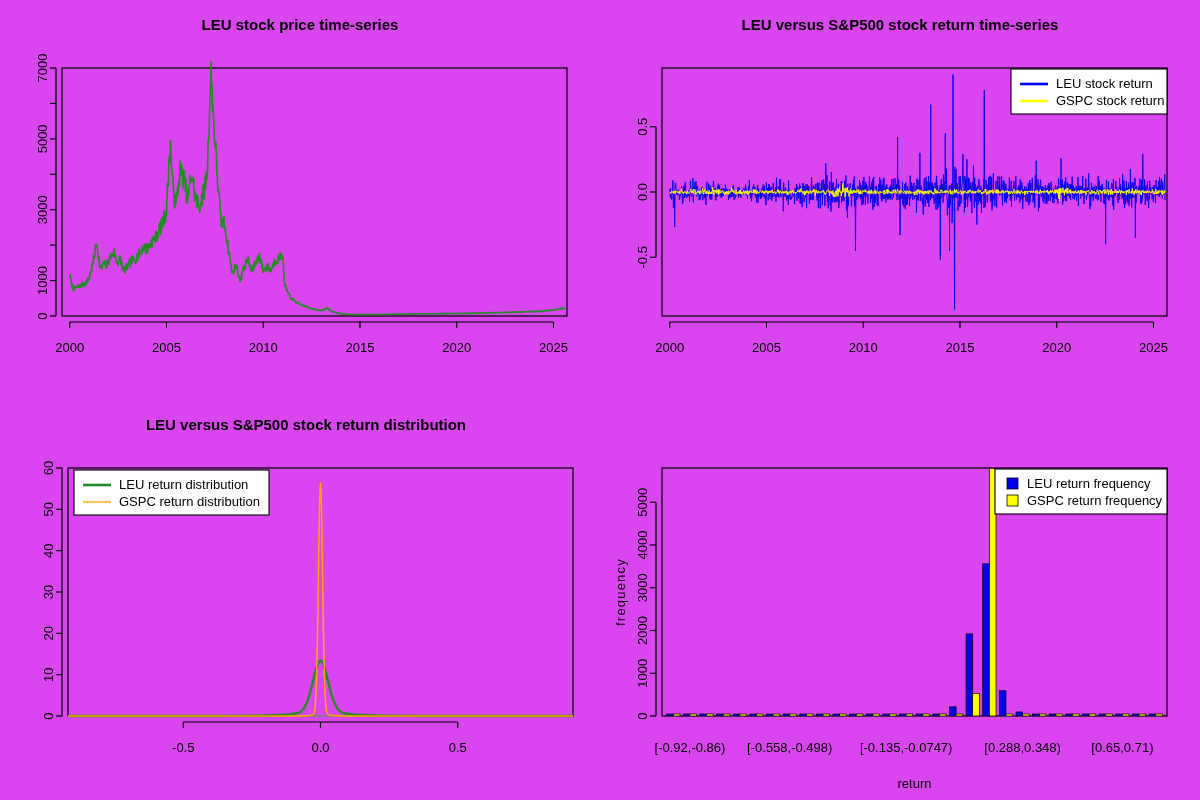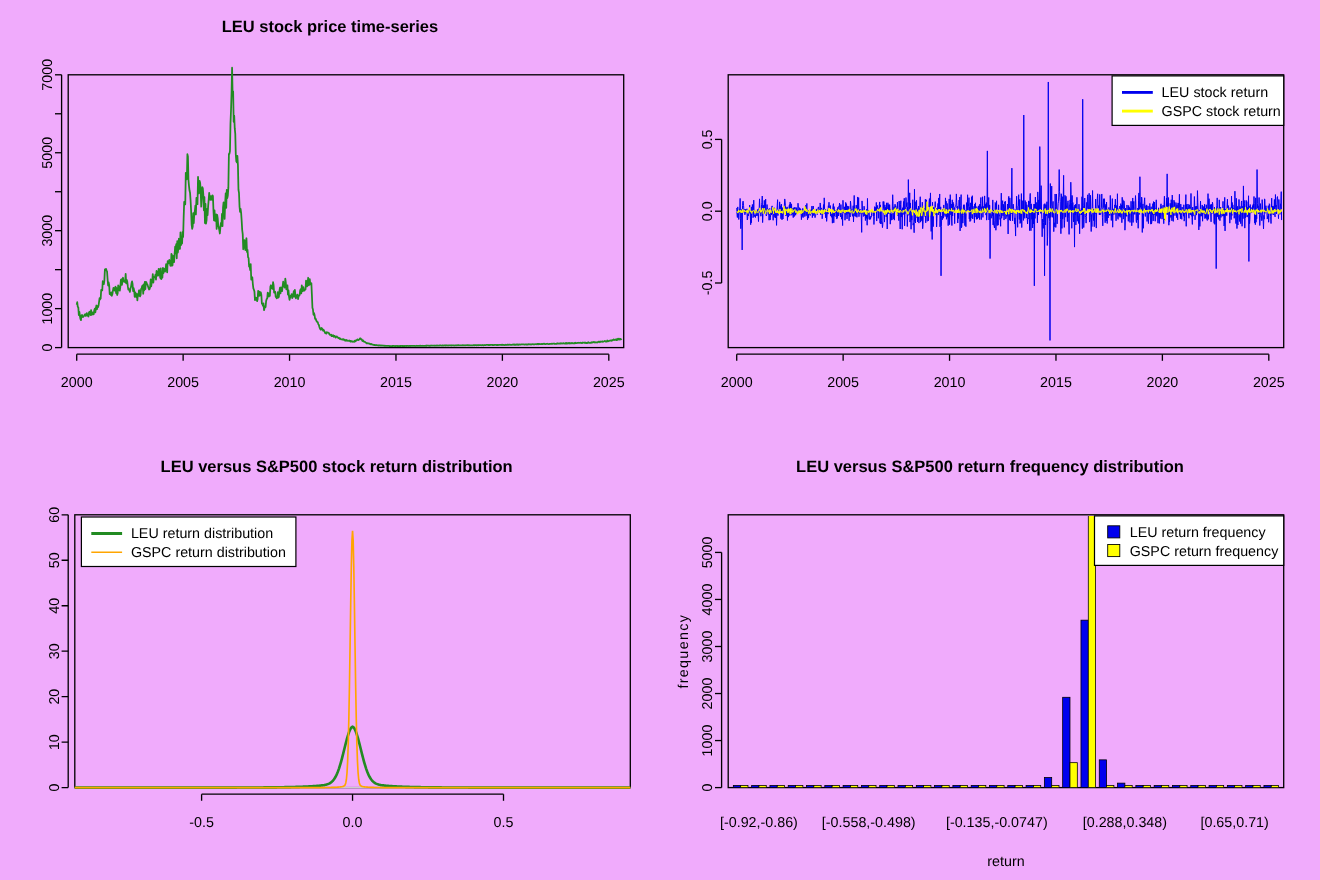--- a/index.html
+++ b/index.html
@@ -11,21 +11,21 @@
     width: 1200px;
     height: 800px;
     font-family: "Liberation Sans", sans-serif;
     color: #000000;
     overflow: hidden;
   }
   #page {
     position: relative;
     width: 1200px;
     height: 800px;
-    background: #f0abfc;
+    background: #d946ef;
   }
   .panel {
     position: absolute;
     width: 600px;
     height: 400px;
   }
   #panel-tl { left: 0;   top: 0;   }
   #panel-tr { left: 600px; top: 0; }
   #panel-bl { left: 6px;   top: 400px; }
   #panel-br { left: 600px; top: 400px; }
@@ -90,20 +90,21 @@
         <text x="359.969348659004" y="342" class="tick-lbl" text-anchor="middle" dominant-baseline="hanging">2015</text>
         <line x1="456.7126436781606" y1="322" x2="456.7126436781606" y2="328" stroke="#000" stroke-width="1.2"></line>
         <text x="456.7126436781606" y="342" class="tick-lbl" text-anchor="middle" dominant-baseline="hanging">2020</text>
         <line x1="553.4559386973172" y1="322" x2="553.4559386973172" y2="328" stroke="#000" stroke-width="1.2"></line>
         <text x="553.4559386973172" y="342" class="tick-lbl" text-anchor="middle" dominant-baseline="hanging">2025</text>
         <polyline points="69.74,277.07 70.22,274.76 70.71,278.99 71.19,279.42 71.67,286.56 72.16,283.50 72.64,287.29 73.13,289.97 73.61,291.05 74.09,286.57 74.58,286.34 75.06,288.13 75.54,288.24 76.03,287.55 76.51,287.03 77.00,285.95 77.48,285.69 77.96,287.24 78.45,286.72 78.93,284.58 79.41,286.82 79.90,285.98 80.38,287.75 80.86,284.12 81.35,283.43 81.83,285.70 82.32,286.44 82.80,281.93 83.28,286.33 83.77,284.32 84.25,284.09 84.73,285.78 85.22,285.54 85.70,282.10 86.19,280.60 86.67,283.98 87.15,280.30 87.64,277.72 88.12,281.13 88.60,278.50 89.09,279.39 89.57,277.75 90.06,274.46 90.54,271.04 91.02,272.12 91.51,271.45 91.99,263.62 92.47,263.71 92.96,263.95 93.44,255.49 93.93,257.70 94.41,258.23 94.89,254.90 95.38,244.82 95.86,245.88 96.34,244.35 96.83,245.71 97.31,246.64 97.80,253.70 98.28,259.57 98.76,256.74 99.25,259.03 99.73,267.40 100.21,266.75 100.70,268.05 101.18,265.81 101.66,268.87 102.15,267.54 102.63,264.51 103.12,261.76 103.60,263.53 104.08,264.08 104.57,261.76 105.05,260.64 105.53,266.51 106.02,262.02 106.50,268.20 106.99,266.49 107.47,259.37 107.95,260.27 108.44,263.80 108.92,264.20 109.40,260.79 109.89,254.40 110.37,253.85 110.86,258.99 111.34,255.50 111.82,252.50 112.31,255.57 112.79,256.05 113.27,255.38 113.76,256.51 114.24,248.96 114.73,257.68 115.21,254.43 115.69,255.92 116.18,260.12 116.66,263.36 117.14,262.64 117.63,263.76 118.11,265.37 118.59,262.15 119.08,260.82 119.56,257.52 120.05,255.83 120.53,258.16 121.01,264.61 121.50,261.91 121.98,264.25 122.46,269.97 122.95,265.83 123.43,266.67 123.92,270.17 124.40,267.37 124.88,273.08 125.37,267.09 125.85,269.04 126.33,263.95 126.82,264.07 127.30,269.46 127.79,268.24 128.27,262.72 128.75,262.28 129.24,260.01 129.72,259.53 130.20,267.11 130.69,258.64 131.17,263.87 131.66,256.22 132.14,262.91 132.62,256.17 133.11,256.75 133.59,258.25 134.07,258.80 134.56,260.38 135.04,261.92 135.52,263.22 136.01,262.82 136.49,261.00 136.98,254.08 137.46,260.32 137.94,256.88 138.43,254.98 138.91,249.10 139.39,256.94 139.88,252.18 140.36,251.80 140.85,252.01 141.33,249.67 141.81,254.23 142.30,246.30 142.78,250.54 143.26,247.24 143.75,250.67 144.23,244.38 144.72,244.73 145.20,248.77 145.68,252.74 146.17,243.97 146.65,253.77 147.13,248.41 147.62,252.50 148.10,243.61 148.59,248.23 149.07,244.19 149.55,245.42 150.04,246.90 150.52,245.14 151.00,240.03 151.49,244.35 151.97,247.59 152.45,237.31 152.94,239.74 153.42,238.80 153.91,236.23 154.39,238.79 154.87,241.55 155.36,241.72 155.84,230.70 156.32,231.87 156.81,241.38 157.29,236.33 157.78,232.66 158.26,238.25 158.74,230.62 159.23,224.10 159.71,230.27 160.19,222.05 160.68,234.84 161.16,219.10 161.65,229.57 162.13,225.85 162.61,217.05 163.10,226.16 163.58,226.26 164.06,211.21 164.55,222.92 165.03,217.92 165.52,221.41 166.00,210.75 166.48,215.49 166.97,197.53 167.45,183.52 167.93,185.23 168.42,185.73 168.90,157.11 169.39,159.15 169.87,162.95 170.35,140.20 170.84,142.27 171.32,163.42 171.80,168.96 172.29,173.22 172.77,175.29 173.25,181.99 173.74,191.53 174.22,204.11 174.71,207.99 175.19,206.22 175.67,193.83 176.16,202.84 176.64,194.09 177.12,192.07 177.61,186.86 178.09,195.00 178.58,179.82 179.06,185.54 179.54,185.64 180.03,160.69 180.51,170.28 180.99,175.74 181.48,164.47 181.96,166.40 182.45,173.61 182.93,187.86 183.41,179.09 183.90,170.03 184.38,171.24 184.86,177.16 185.35,191.16 185.83,179.12 186.32,202.73 186.80,185.26 187.28,203.30 187.77,200.31 188.25,189.79 188.73,195.55 189.22,187.15 189.70,181.69 190.18,175.28 190.67,180.00 191.15,181.71 191.64,178.34 192.12,178.63 192.60,181.71 193.09,177.60 193.57,178.26 194.05,191.09 194.54,200.42 195.02,191.19 195.51,200.75 195.99,196.81 196.47,194.89 196.96,208.06 197.44,195.25 197.92,198.48 198.41,205.07 198.89,206.83 199.38,209.21 199.86,212.27 200.34,206.72 200.83,202.57 201.31,205.32 201.79,194.53 202.28,205.61 202.76,188.39 203.25,183.90 203.73,186.95 204.21,198.99 204.70,184.08 205.18,175.80 205.66,189.00 206.15,172.52 206.63,180.07 207.11,177.85 207.60,170.59 208.08,139.91 208.57,139.80 209.05,137.33 209.53,112.57 210.02,100.07 210.50,84.68 210.98,61.50 211.47,85.95 211.95,83.17 212.44,110.68 212.92,105.19 213.40,116.55 213.89,121.76 214.37,140.94 214.85,146.74 215.34,147.68 215.82,141.75 216.31,150.37 216.79,172.49 217.27,175.39 217.76,187.81 218.24,192.61 218.72,189.98 219.21,193.52 219.69,200.50 220.18,209.09 220.66,212.77 221.14,226.62 221.63,218.23 222.11,218.22 222.59,224.25 223.08,227.28 223.56,219.36 224.05,216.59 224.53,228.98 225.01,227.20 225.50,233.86 225.98,234.50 226.46,242.45 226.95,241.69 227.43,245.55 227.91,240.07 228.40,254.14 228.88,254.04 229.37,252.03 229.85,258.23 230.33,262.13 230.82,263.32 231.30,264.93 231.78,272.81 232.27,272.57 232.75,270.70 233.24,271.11 233.72,273.82 234.20,272.03 234.69,264.42 235.17,264.91 235.65,268.90 236.14,265.35 236.62,268.50 237.11,265.84 237.59,268.03 238.07,276.15 238.56,276.27 239.04,278.01 239.52,275.73 240.01,282.01 240.49,280.19 240.98,278.31 241.46,279.05 241.94,273.55 242.43,271.82 242.91,271.49 243.39,266.00 243.88,269.05 244.36,269.57 244.84,266.45 245.33,268.96 245.81,260.52 246.30,259.31 246.78,261.74 247.26,262.24 247.75,262.63 248.23,256.58 248.71,259.08 249.20,266.10 249.68,265.61 250.17,265.24 250.65,269.88 251.13,270.28 251.62,271.22 252.10,270.51 252.58,265.58 253.07,270.56 253.55,269.55 254.04,264.54 254.52,261.38 255.00,266.73 255.49,261.32 255.97,262.09 256.45,264.69 256.94,260.40 257.42,256.12 257.91,259.95 258.39,260.53 258.87,261.43 259.36,253.33 259.84,257.00 260.32,263.08 260.81,260.19 261.29,259.38 261.77,267.82 262.26,264.01 262.74,269.62 263.23,272.57 263.71,270.81 264.19,269.00 264.68,268.86 265.16,267.32 265.64,271.07 266.13,269.95 266.61,267.95 267.10,264.63 267.58,269.64 268.06,263.50 268.55,268.18 269.03,271.34 269.51,268.57 270.00,269.66 270.48,267.89 270.97,271.89 271.45,268.97 271.93,268.83 272.42,268.15 272.90,264.00 273.38,262.87 273.87,266.78 274.35,259.42 274.84,264.94 275.32,264.05 275.80,261.12 276.29,264.35 276.77,264.09 277.25,263.16 277.74,263.14 278.22,255.14 278.70,256.27 279.19,260.39 279.67,256.64 280.16,252.50 280.64,259.41 281.12,258.88 281.61,253.76 282.09,258.56 282.57,258.20 283.06,257.42 283.54,268.10 284.03,279.81 284.51,281.44 284.99,286.15 285.48,284.65 285.96,286.33 286.44,289.95 286.93,289.57 287.41,291.13 287.90,292.10 288.38,292.78 288.86,292.89 289.35,294.64 289.83,295.19 290.31,296.97 290.80,298.58 291.28,299.43 291.77,299.76 292.25,298.16 292.73,298.58 293.22,299.43 293.70,300.46 294.18,299.74 294.67,300.94 295.15,301.71 295.64,302.76 296.12,302.39 296.60,303.33 297.09,302.00 297.57,302.34 298.05,302.28 298.54,302.57 299.02,302.83 299.50,304.00 299.99,304.50 300.47,304.48 300.96,304.17 301.44,305.60 301.92,304.84 302.41,305.55 302.89,304.69 303.37,306.12 303.86,305.37 304.30,305.33 304.75,306.36 305.20,306.93 305.64,306.12 306.09,305.75 306.54,306.38 306.98,306.60 307.43,307.18 307.88,307.36 308.32,307.20 308.77,308.04 309.22,307.75 309.66,308.14 310.11,308.49 310.56,308.52 311.00,308.53 311.45,308.75 311.90,308.23 312.34,309.01 312.79,308.93 313.23,308.75 313.68,309.65 314.13,309.18 314.57,309.83 315.02,309.04 315.47,309.32 315.91,309.80 316.36,309.98 316.81,309.82 317.25,309.62 317.70,309.54 318.15,310.24 318.59,309.89 319.04,310.67 319.49,310.12 319.93,310.26 320.38,310.31 320.83,310.80 321.27,310.67 321.72,310.39 322.17,310.67 322.61,309.62 323.06,310.23 323.50,309.48 323.95,309.63 324.40,309.23 324.84,308.52 325.29,308.68 325.74,309.14 326.18,308.66 326.63,308.68 327.08,307.75 327.52,307.53 327.97,307.90 328.42,308.58 328.86,308.54 329.31,309.78 329.76,310.13 330.20,309.58 330.65,310.59 331.10,310.62 331.54,310.72 331.99,310.95 332.43,311.35 332.88,311.57 333.34,312.20 333.79,311.96 334.25,312.18 334.70,312.11 335.16,312.21 335.61,312.43 336.07,312.40 336.52,312.90 336.98,312.99 337.43,312.71 337.89,312.76 338.34,313.25 338.80,313.21 339.25,313.47 339.71,313.45 340.17,313.77 340.62,313.54 341.08,313.68 341.54,313.75 342.00,313.93 342.46,313.69 342.92,313.88 343.38,314.04 343.85,313.98 344.31,314.14 344.77,313.89 345.23,314.14 345.69,313.95 346.15,314.22 346.61,314.09 347.07,314.02 347.53,314.19 347.99,314.11 348.45,314.15 348.91,314.32 349.37,314.35 349.83,314.27 350.30,314.39 350.76,314.45 351.22,314.49 351.68,314.54 352.14,314.53 352.60,314.40 353.06,314.37 353.52,314.50 353.98,314.60 354.44,314.51 354.90,314.59 355.36,314.56 355.82,314.61 356.28,314.57 356.74,314.44 357.21,314.61 357.67,314.51 358.13,314.43 358.59,314.56 359.05,314.60 359.51,314.46 359.97,314.70 360.43,314.53 360.89,314.54 361.35,314.61 361.81,314.53 362.27,314.61 362.73,314.57 363.19,314.63 363.65,314.49 364.12,314.60 364.58,314.42 365.04,314.54 365.50,314.61 365.96,314.42 366.42,314.41 366.88,314.63 367.34,314.58 367.80,314.49 368.26,314.59 368.72,314.52 369.18,314.39 369.64,314.60 370.10,314.46 370.57,314.52 371.03,314.40 371.49,314.58 371.95,314.55 372.41,314.40 372.87,314.59 373.33,314.34 373.79,314.52 374.25,314.54 374.71,314.41 375.17,314.40 375.63,314.53 376.09,314.54 376.55,314.43 377.01,314.49 377.48,314.55 377.94,314.46 378.40,314.32 378.86,314.39 379.32,314.51 379.78,314.47 380.24,314.52 380.70,314.47 381.16,314.45 381.62,314.29 382.08,314.33 382.54,314.27 383.00,314.48 383.46,314.44 383.92,314.31 384.39,314.47 384.85,314.44 385.31,314.43 385.77,314.45 386.23,314.34 386.69,314.35 387.15,314.28 387.61,314.43 388.07,314.16 388.53,314.14 388.99,314.25 389.45,314.26 389.91,314.33 390.37,314.37 390.84,314.22 391.30,314.35 391.76,314.18 392.22,314.09 392.68,314.31 393.14,314.23 393.60,314.29 394.06,314.22 394.52,314.15 394.98,314.34 395.44,314.11 395.90,314.11 396.36,314.33 396.82,314.22 397.28,314.03 397.75,314.15 398.21,314.16 398.67,314.10 399.13,314.28 399.59,314.09 400.05,314.05 400.51,314.02 400.97,314.12 401.43,314.23 401.89,314.06 402.35,313.97 402.81,314.21 403.27,314.14 403.73,314.03 404.19,314.04 404.66,314.20 405.12,314.01 405.58,314.19 406.04,313.92 406.50,314.18 406.96,314.08 407.42,314.08 407.88,314.14 408.34,314.00 408.80,314.06 409.26,313.93 409.72,314.03 410.18,314.19 410.64,313.98 411.11,314.03 411.57,314.08 412.03,314.14 412.49,313.91 412.95,314.12 413.41,314.14 413.87,313.95 414.33,314.11 414.79,313.95 415.25,314.13 415.71,313.87 416.17,314.06 416.63,313.86 417.09,313.80 417.55,314.07 418.02,313.96 418.48,314.03 418.94,313.98 419.40,313.90 419.86,313.89 420.32,313.95 420.78,313.78 421.24,313.99 421.70,313.96 422.16,313.99 422.62,313.84 423.08,313.96 423.54,313.94 424.00,313.87 424.46,313.75 424.93,313.75 425.39,313.95 425.85,313.96 426.31,313.76 426.77,313.92 427.23,313.89 427.69,313.92 428.15,313.93 428.61,314.04 429.07,314.02 429.53,313.88 429.99,313.87 430.45,313.78 430.91,313.95 431.38,313.80 431.84,313.91 432.30,313.72 432.76,313.80 433.22,313.96 433.68,313.83 434.14,313.68 434.60,314.00 435.06,313.72 435.52,313.73 435.98,313.68 436.44,313.79 436.90,313.68 437.36,313.87 437.82,313.81 438.29,313.70 438.75,313.64 439.21,313.96 439.67,313.95 440.13,313.69 440.59,313.64 441.05,313.66 441.51,313.66 441.97,313.59 442.43,313.55 442.89,313.58 443.35,313.55 443.81,313.54 444.27,313.84 444.73,313.59 445.20,313.77 445.66,313.52 446.12,313.52 446.58,313.60 447.04,313.49 447.50,313.64 447.96,313.58 448.42,313.71 448.88,313.75 449.34,313.51 449.80,313.46 450.26,313.49 450.72,313.50 451.18,313.58 451.65,313.80 452.11,313.55 452.57,313.62 453.03,313.76 453.49,313.46 453.95,313.49 454.41,313.48 454.87,313.42 455.33,313.48 455.79,313.63 456.25,313.32 456.71,313.33 457.17,313.64 457.63,313.45 458.09,313.68 458.56,313.68 459.02,313.63 459.48,313.39 459.94,313.68 460.40,313.62 460.86,313.52 461.32,313.32 461.78,313.29 462.24,313.51 462.70,313.51 463.16,313.36 463.62,313.35 464.08,313.45 464.54,313.53 465.00,313.46 465.47,313.55 465.93,313.20 466.39,313.39 466.85,313.15 467.31,313.54 467.77,313.11 468.23,313.47 468.69,313.53 469.15,313.18 469.61,313.44 470.07,313.18 470.53,313.42 470.99,313.04 471.45,313.44 471.92,313.06 472.38,313.29 472.84,313.31 473.30,313.25 473.76,313.10 474.22,313.03 474.68,313.15 475.14,313.07 475.60,313.10 476.06,313.15 476.52,313.19 476.98,313.25 477.44,312.99 477.90,313.11 478.36,313.34 478.83,313.00 479.29,313.16 479.75,313.31 480.21,312.80 480.67,312.95 481.13,313.07 481.59,312.93 482.05,312.97 482.51,313.18 482.97,313.18 483.43,313.04 483.89,312.80 484.35,312.93 484.81,313.12 485.27,312.86 485.74,313.02 486.20,312.97 486.66,312.94 487.12,312.84 487.58,312.74 488.04,313.06 488.50,312.58 488.96,312.61 489.42,312.95 489.88,312.65 490.34,312.66 490.80,312.94 491.26,312.80 491.72,312.93 492.19,312.90 492.65,312.59 493.11,312.80 493.57,312.77 494.03,312.50 494.49,312.66 494.95,312.45 495.41,312.82 495.87,312.78 496.33,312.79 496.79,312.51 497.25,312.66 497.71,312.49 498.17,312.72 498.63,312.84 499.10,312.82 499.56,312.62 500.02,312.69 500.48,312.53 500.94,312.60 501.40,312.47 501.86,312.61 502.32,312.53 502.78,312.29 503.24,312.38 503.70,312.53 504.16,312.41 504.62,312.53 505.08,312.55 505.54,312.63 506.01,312.65 506.47,312.05 506.93,312.12 507.39,312.43 507.85,312.49 508.31,312.28 508.77,312.33 509.23,311.95 509.69,312.48 510.15,312.40 510.61,312.05 511.07,312.06 511.53,312.33 511.99,312.17 512.46,311.98 512.92,312.26 513.38,312.35 513.84,312.41 514.30,311.79 514.76,312.42 515.22,311.83 515.68,312.29 516.14,311.99 516.60,312.16 517.06,311.96 517.52,311.70 517.98,312.24 518.44,311.93 518.90,312.12 519.37,312.06 519.83,311.63 520.29,311.79 520.75,312.20 521.21,312.24 521.67,312.10 522.13,311.67 522.59,312.05 523.05,311.61 523.51,311.88 523.97,311.93 524.43,311.87 524.89,311.75 525.35,311.65 525.81,311.78 526.28,311.52 526.74,311.77 527.20,311.68 527.66,311.66 528.12,311.50 528.58,311.75 529.04,312.02 529.50,311.63 529.96,311.35 530.42,311.51 530.88,311.59 531.34,311.77 531.80,311.33 532.26,311.82 532.73,311.93 533.19,311.76 533.65,311.91 534.11,311.69 534.57,311.28 535.04,311.14 535.50,311.65 535.96,311.76 536.43,311.61 536.89,311.56 537.36,311.71 537.82,311.14 538.29,310.98 538.75,311.39 539.22,311.20 539.68,310.92 540.14,311.15 540.61,310.96 541.07,311.38 541.54,311.24 542.00,311.34 542.47,311.31 542.93,311.43 543.39,311.18 543.86,310.72 544.32,310.60 544.79,310.64 545.25,311.09 545.72,310.58 546.17,310.80 546.63,310.46 547.08,310.47 547.54,310.73 547.99,310.36 548.45,310.48 548.90,310.48 549.36,310.24 549.81,309.99 550.27,310.05 550.72,310.51 551.18,310.60 551.63,310.39 552.09,309.48 552.55,310.40 553.00,310.25 553.46,310.02 553.90,309.84 554.35,309.71 554.80,309.58 555.24,309.46 555.69,309.46 556.13,309.79 556.58,309.20 557.03,309.35 557.47,309.13 557.92,308.54 558.37,308.90 558.81,309.10 559.26,308.81 559.71,308.53 560.15,309.11 560.60,308.34 561.05,309.16 561.49,308.45 561.94,307.87 562.39,308.66 562.83,307.95 563.28,308.77 563.73,308.55 564.17,308.16 564.62,308.43 565.07,307.85" fill="none" stroke="#228B22" stroke-width="1.6" stroke-linejoin="round"></polyline>
       </svg>
   </div>
 
   <div class="panel" id="panel-tr">
+    <div class="panel-title">LEU versus S&amp;P500 stock return time-series</div>
     <svg class="plot-svg" id="svg-tr" viewBox="0 0 600 400">
         <rect x="62" y="68" width="505" height="248" fill="none" stroke="#000" stroke-width="1.2"></rect>
         <line x1="56" y1="257.2631578947368" x2="56" y2="126.73684210526315" stroke="#000" stroke-width="1.2"></line>
         <line x1="56" y1="257.2631578947368" x2="50" y2="257.2631578947368" stroke="#000" stroke-width="1.2"></line>
         <text x="44" y="257.2631578947368" class="tick-lbl" text-anchor="middle" dominant-baseline="middle" transform="rotate(-90 44 257.2631578947368)">-0.5</text>
         <line x1="56" y1="192" x2="50" y2="192" stroke="#000" stroke-width="1.2"></line>
         <text x="44" y="192" class="tick-lbl" text-anchor="middle" dominant-baseline="middle" transform="rotate(-90 44 192)">0.0</text>
         <line x1="56" y1="126.73684210526315" x2="50" y2="126.73684210526315" stroke="#000" stroke-width="1.2"></line>
         <text x="44" y="126.73684210526315" class="tick-lbl" text-anchor="middle" dominant-baseline="middle" transform="rotate(-90 44 126.73684210526315)">0.5</text>
         <line x1="69.73946360153428" y1="322" x2="553.4559386973172" y2="322" stroke="#000" stroke-width="1.2"></line>
@@ -169,21 +170,20 @@
           <rect x="68" y="70" width="195" height="45" fill="#fff" stroke="#000" stroke-width="1.1"></rect>
           <line x1="77" y1="85" x2="105" y2="85" stroke="#228B22" stroke-width="2.6"></line>
           <text x="113" y="89" class="legend-lbl">LEU return distribution</text>
           <line x1="77" y1="102" x2="105" y2="102" stroke="#FFA500" stroke-width="1.4"></line>
           <text x="113" y="106" class="legend-lbl">GSPC return distribution</text>
         </g>
       </svg>
   </div>
 
   <div class="panel" id="panel-br">
-    <div class="panel-title">LEU versus S&amp;P500 return frequency distribution</div>
     <svg class="plot-svg" id="svg-br" viewBox="0 0 600 400">
         <rect x="62" y="68" width="505" height="248" fill="none" stroke="#000" stroke-width="1.2"></rect>
         <line x1="56" y1="316" x2="56" y2="102.20689655172416" stroke="#000" stroke-width="1.2"></line>
         <line x1="56" y1="316" x2="50" y2="316" stroke="#000" stroke-width="1.2"></line>
         <text x="44" y="316" class="tick-lbl" text-anchor="middle" dominant-baseline="middle" transform="rotate(-90 44 316)">0</text>
         <line x1="56" y1="273.2413793103448" x2="50" y2="273.2413793103448" stroke="#000" stroke-width="1.2"></line>
         <text x="44" y="273.2413793103448" class="tick-lbl" text-anchor="middle" dominant-baseline="middle" transform="rotate(-90 44 273.2413793103448)">1000</text>
         <line x1="56" y1="230.48275862068965" x2="50" y2="230.48275862068965" stroke="#000" stroke-width="1.2"></line>
         <text x="44" y="230.48275862068965" class="tick-lbl" text-anchor="middle" dominant-baseline="middle" transform="rotate(-90 44 230.48275862068965)">2000</text>
         <line x1="56" y1="187.72413793103448" x2="50" y2="187.72413793103448" stroke="#000" stroke-width="1.2"></line>

